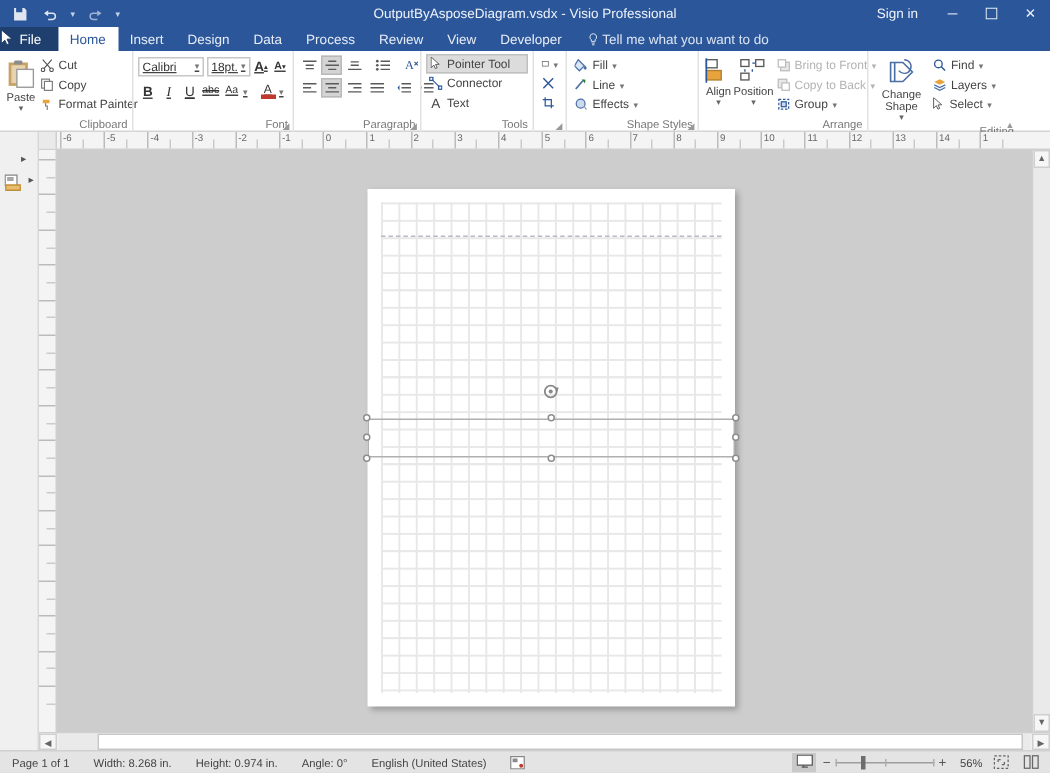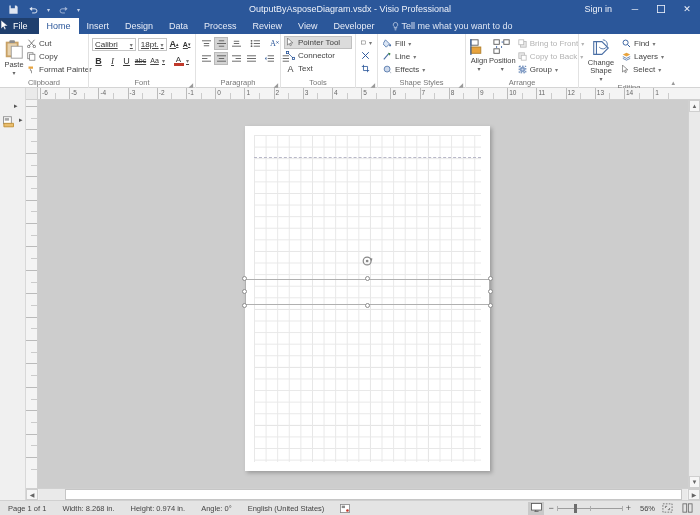--- a/index.html
+++ b/index.html
@@ -37,21 +37,21 @@
   .tab.file { background:#1f3f6e; color:#fff; padding-left:13px; padding-right:11px; }
   .tab.active { background:#fff; color:#2b579a; }
   .cursor-arrow { position:absolute; left:1px; top:2px; width:8px; height:11px; }
   .tellme { display:flex; align-items:center; gap:3px; font-size:9px; color:#dde5f3; padding-left:9px; height:16px;}
 
   
   .ribbon { height:54px; background:#fff; border-bottom:1px solid #d4d4d4; display:flex; flex:none; position:relative; }
   .group { position:relative; height:54px; padding:2px 3px 0 3px; display:flex; flex-direction:column; }
   .group + .group { border-left:1px solid #e2e2e2; }
   .group-body { flex:1; display:flex; align-items:flex-start; padding-top:1px; }
-  .group-label { height:10px; font-size:7.5px; color:#777; text-align:center; line-height:10px; }
+  .group-label { height:10px; font-size:7.5px; color:#777; text-align:right; line-height:10px; }
   .dlg { position:absolute; right:2px; bottom:0px; font-size:6px; color:#999; }
 
   .bigbtn { width:38px; display:flex; flex-direction:column; align-items:center; justify-content:flex-start;
      font-size:7.5px; color:#444; text-align:center; line-height:8px; padding-top:1px; }
   .bigbtn .gicon { margin-bottom:1px; }
   .smrow { display:flex; align-items:center; gap:3px; font-size:8px; color:#444; height:13px; padding:0 2px; white-space:nowrap;}
   .smcol { display:flex; flex-direction:column; justify-content:flex-start; }
   .ico { display:inline-flex; align-items:center; justify-content:center; }
   .dis { color:#b3b3b3; }
 

